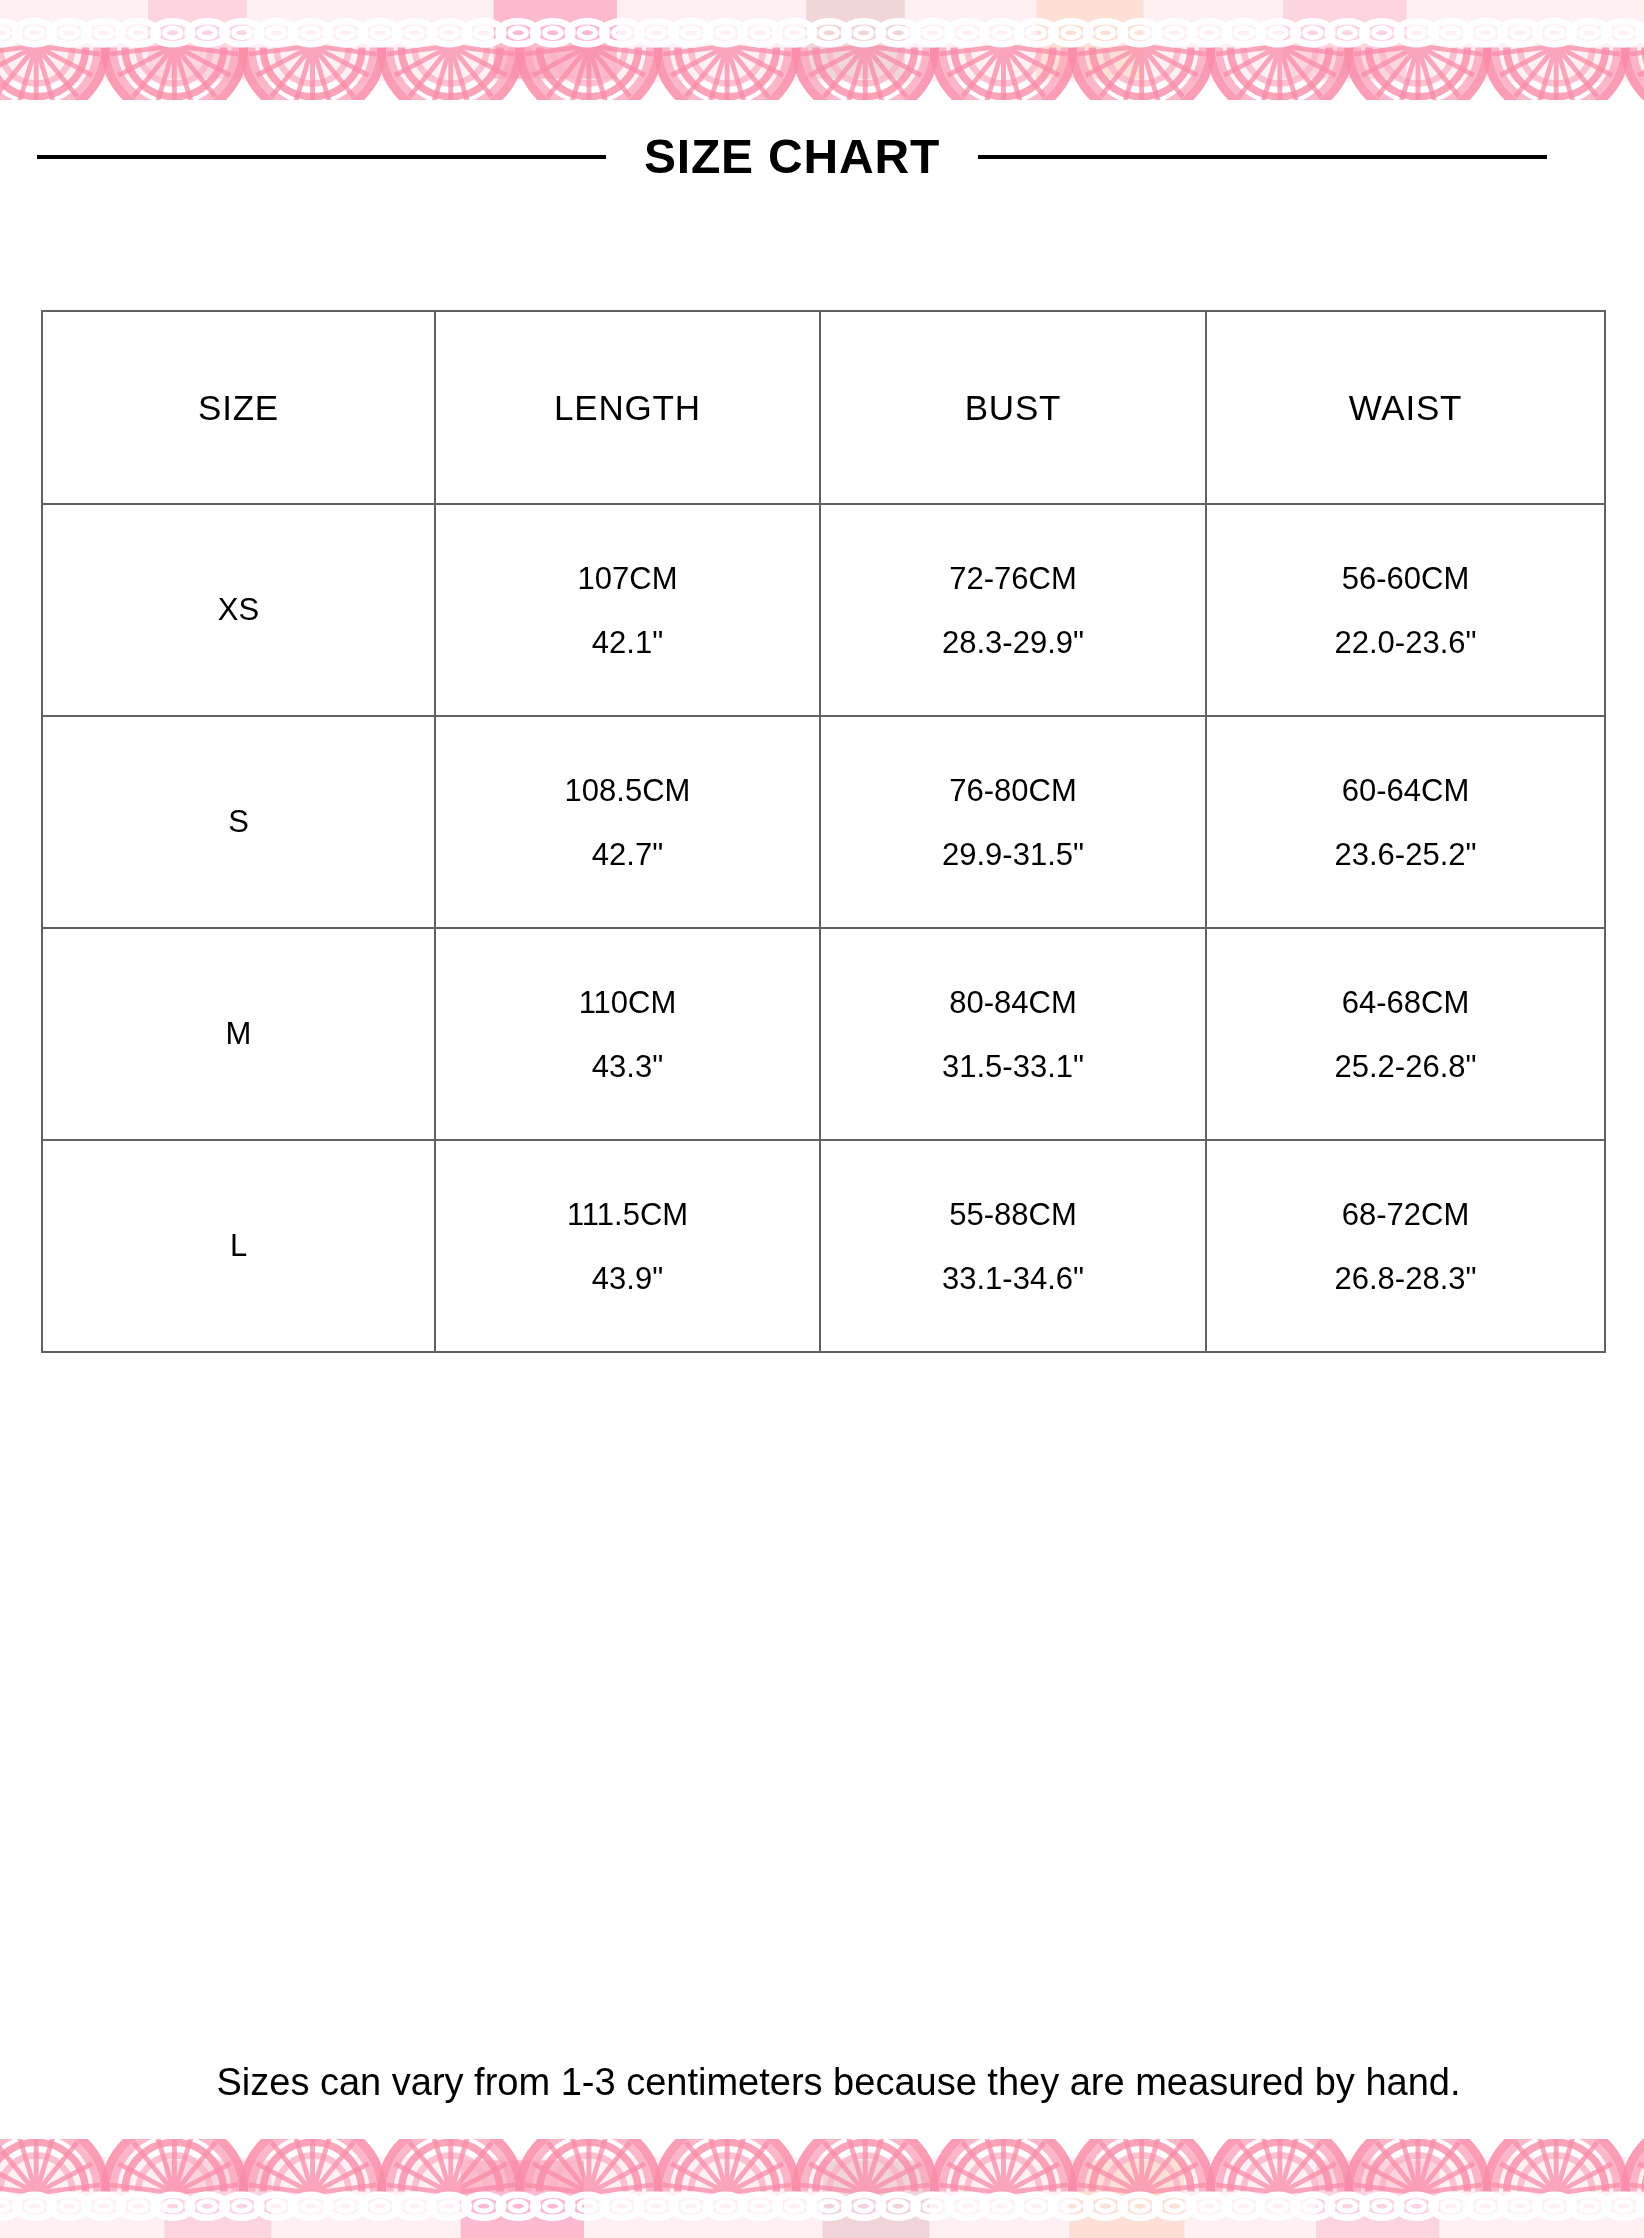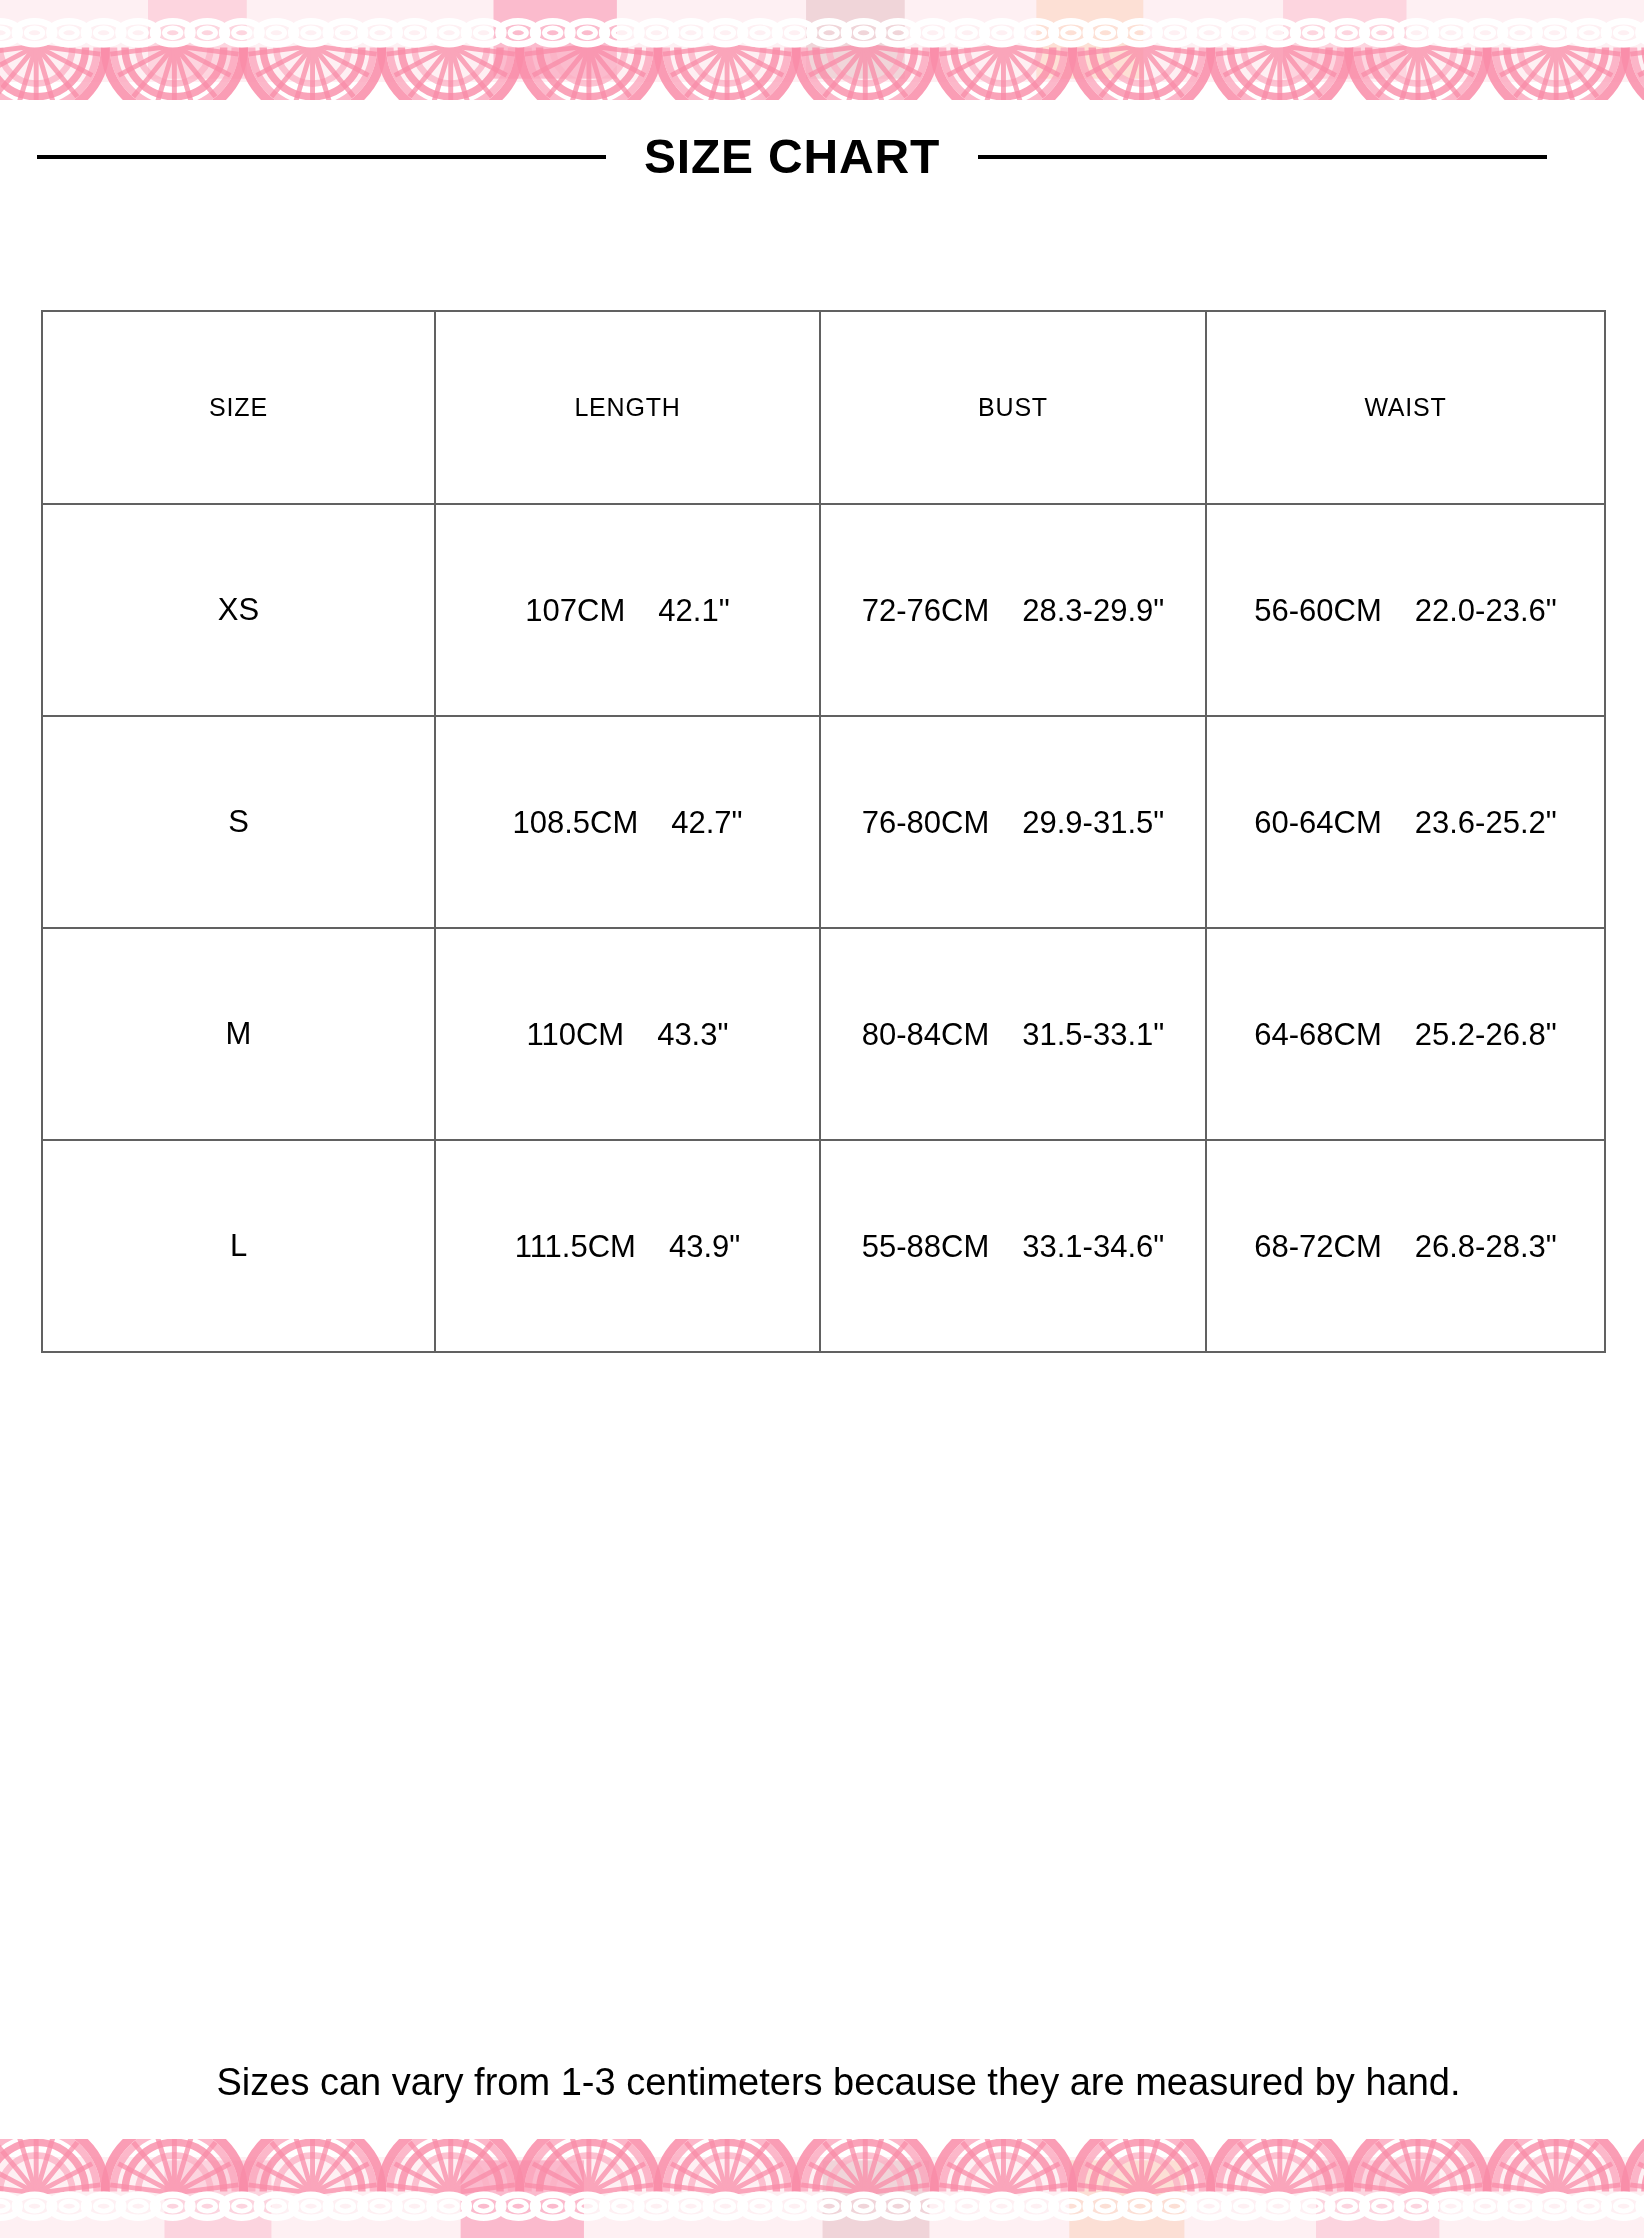--- a/index.html
+++ b/index.html
@@ -76,33 +76,33 @@
     font-weight: normal;
     padding: 0;
   }
   table.size-table col.c-size   { width: 393px; }
   table.size-table col.c-length { width: 385px; }
   table.size-table col.c-bust   { width: 386px; }
   table.size-table col.c-waist  { width: 399px; }
 
   table.size-table thead th {
     height: 191px;
-    font-size: 25px;
+    font-size: 35px;
     letter-spacing: 0.8px;
   }
   table.size-table tbody td {
     height: 210px;
     font-size: 31px;
   }
   td.size-cell {
     font-size: 33px;
   }
   .measure {
     display: flex;
-    flex-direction: row;
+    flex-direction: column;
     align-items: center;
     justify-content: center;
     gap: 33px;
     line-height: 1;
   }
   .measure .cm { display: block; }
   .measure .inch { display: block; }
 
   
   .footnote {

